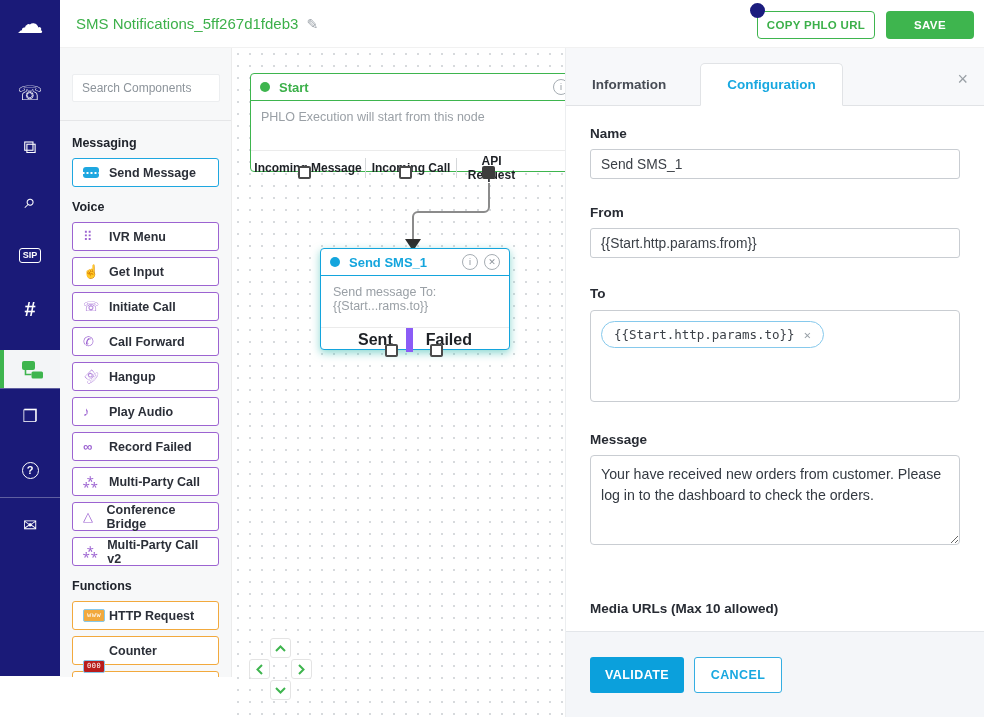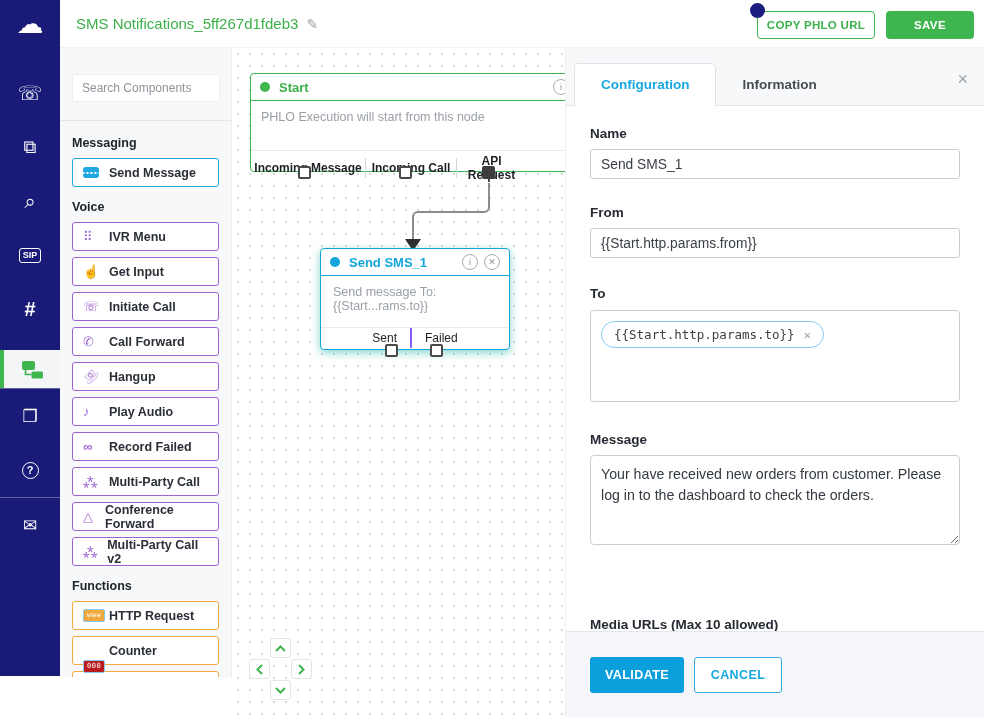--- a/index.html
+++ b/index.html
@@ -82,22 +82,22 @@
   .node-body{padding:9px 10px;font-size:12.5px;color:#9aa0a6;border-bottom:1px solid #ebebeb;}
   .node-start .node-body{height:50px;}
   .node-sms .node-body{height:52px;padding-left:12px;}
   .node-outputs{display:flex;align-items:center;}
   .node-start .node-outputs span{font-size:12px;font-weight:bold;color:#1e2126;text-align:center;
         padding:3px 0;}
   .node-start .node-outputs span:nth-child(1){width:114px;}
   .node-start .node-outputs span:nth-child(2){width:92px;border-left:1px solid #d5d8da;border-right:1px solid #d5d8da;}
   .node-start .node-outputs span:nth-child(3){width:69px;}
   .node-sms .node-outputs{justify-content:center;}
-  .node-sms .node-outputs span{font-size:12px;font-weight:normal;color:#1e2126;padding:3px 13px;}
-  .node-sms .node-outputs span + span{border-left:2px solid #8b5cf6;}
+  .node-sms .node-outputs span{font-size:16px;font-weight:bold;color:#1e2126;padding:3px 13px;}
+  .node-sms .node-outputs span + span{border-left:7px solid #8b5cf6;}
   .port{position:absolute;width:13px;height:13px;background:#fff;border:2px solid #4a4a4a;
         border-radius:2px;cursor:crosshair;}
   .port.filled{background:#3d3d3d;border-color:#3d3d3d;}
   .navpad button{position:absolute;width:21px;height:20px;background:#fff;border:1px solid #e4e4e4;
         border-radius:3px;display:flex;align-items:center;justify-content:center;cursor:pointer;padding:0;}
   .navpad svg{display:block;}
 
   
   .panel{position:absolute;left:565px;top:48px;width:419px;height:669px;background:#fff;z-index:3;
          border-left:1px solid #eceef0;}
@@ -105,21 +105,21 @@
           display:flex;align-items:flex-end;}
   .tab{padding:13px 26px;font-size:13.5px;cursor:pointer;}
   .tab.active{margin-left:8px;background:#fff;border:1px solid #e1e3e6;border-bottom:1px solid #fff;
               border-radius:5px 5px 0 0;margin-bottom:-1px;color:#18a8e0;font-weight:bold;}
   .tab.plain{color:#474c55;font-weight:600;}
   .tab-close{position:absolute;right:16px;top:22px;color:#9aa0a6;font-size:18px;cursor:pointer;line-height:1;}
   .panel-body{padding:20px 24px 0 24px;height:541px;overflow:hidden;}
   .f-label{font-size:13.5px;font-weight:bold;color:#272b33;}
   .f-input{width:100%;height:30px;border:1px solid #c9cdd2;border-radius:3px;padding:0 10px;
            font-size:13.8px;color:#3a3f46;font-family:inherit;margin-top:8px;background:#fff;}
-  .mt26{margin-top:26px;} .mt28{margin-top:28px;} .mt30{margin-top:30px;} .mt46{margin-top:68px;}
+  .mt26{margin-top:26px;} .mt28{margin-top:28px;} .mt30{margin-top:30px;} .mt46{margin-top:52px;}
   .to-box{margin-top:9px;height:92px;border:1px solid #c9cdd2;border-radius:4px;padding:10px;}
   .chip{display:inline-flex;align-items:center;border:1px solid #86c9ec;border-radius:16px;
         padding:5px 12px;font-family:"DejaVu Sans Mono",monospace;font-size:12.5px;color:#3c4148;
         background:#fff;}
   .chip .x{margin-left:9px;color:#98a0a7;font-size:12px;font-weight:bold;cursor:pointer;}
   .f-textarea{width:100%;height:90px;border:1px solid #c9cdd2;border-radius:4px;padding:8px 10px;
         font-family:"Liberation Sans",sans-serif;font-size:14.2px;color:#343a42;line-height:1.5;
         resize:both;margin-top:8px;}
   .step-badge{display:inline-block;margin-top:28px;margin-left:22px;border:1px solid #d6d9dc;
         border-radius:4px;padding:4px 11px;font-size:10.5px;font-weight:bold;color:#8b9096;
@@ -243,21 +243,21 @@
         <div class="comp-item" style="border-color: rgb(156, 99, 209);">
           <span class="ci">
             <span class="g" style="color: rgb(156, 99, 209);">⁂</span>
           </span>
           <span class="comp-label">Multi-Party Call</span>
         </div>
         <div class="comp-item" style="border-color: rgb(156, 99, 209);">
           <span class="ci">
             <span class="g" style="color: rgb(156, 99, 209);">△</span>
           </span>
-          <span class="comp-label">Conference Forward</span>
+          <span class="comp-label">Conference Bridge</span>
         </div>
         <div class="comp-item" style="border-color: rgb(156, 99, 209);">
           <span class="ci">
             <span class="g" style="color: rgb(156, 99, 209);">⁂</span>
           </span>
           <span class="comp-label">Multi-Party Call v2</span>
         </div>
         <div class="sec-label">Functions</div>
         <div class="comp-item" style="border-color: rgb(242, 169, 61);">
           <span class="ci">
@@ -333,22 +333,22 @@
       <button style="left:38px;top:632px;">
         <svg width="11" height="7">
             <polyline points="1,1 5.5,5.5 10,1" fill="none" stroke="#3eb54e" stroke-width="2"></polyline>
           </svg>
       </button>
     </div>
   </div>
 
   <div class="panel">
     <div class="tabbar">
+      <div class="tab plain">Information</div>
       <div class="tab active">Configuration</div>
-      <div class="tab plain">Information</div>
       <span class="tab-close">×</span>
     </div>
 
     <div class="panel-body">
       <div class="f-label">Name</div>
       <input class="f-input" value="Send SMS_1" style="">
 
       <div class="f-label mt26">From</div>
       <input class="f-input" value="{{Start.http.params.from}}" style="">
 

